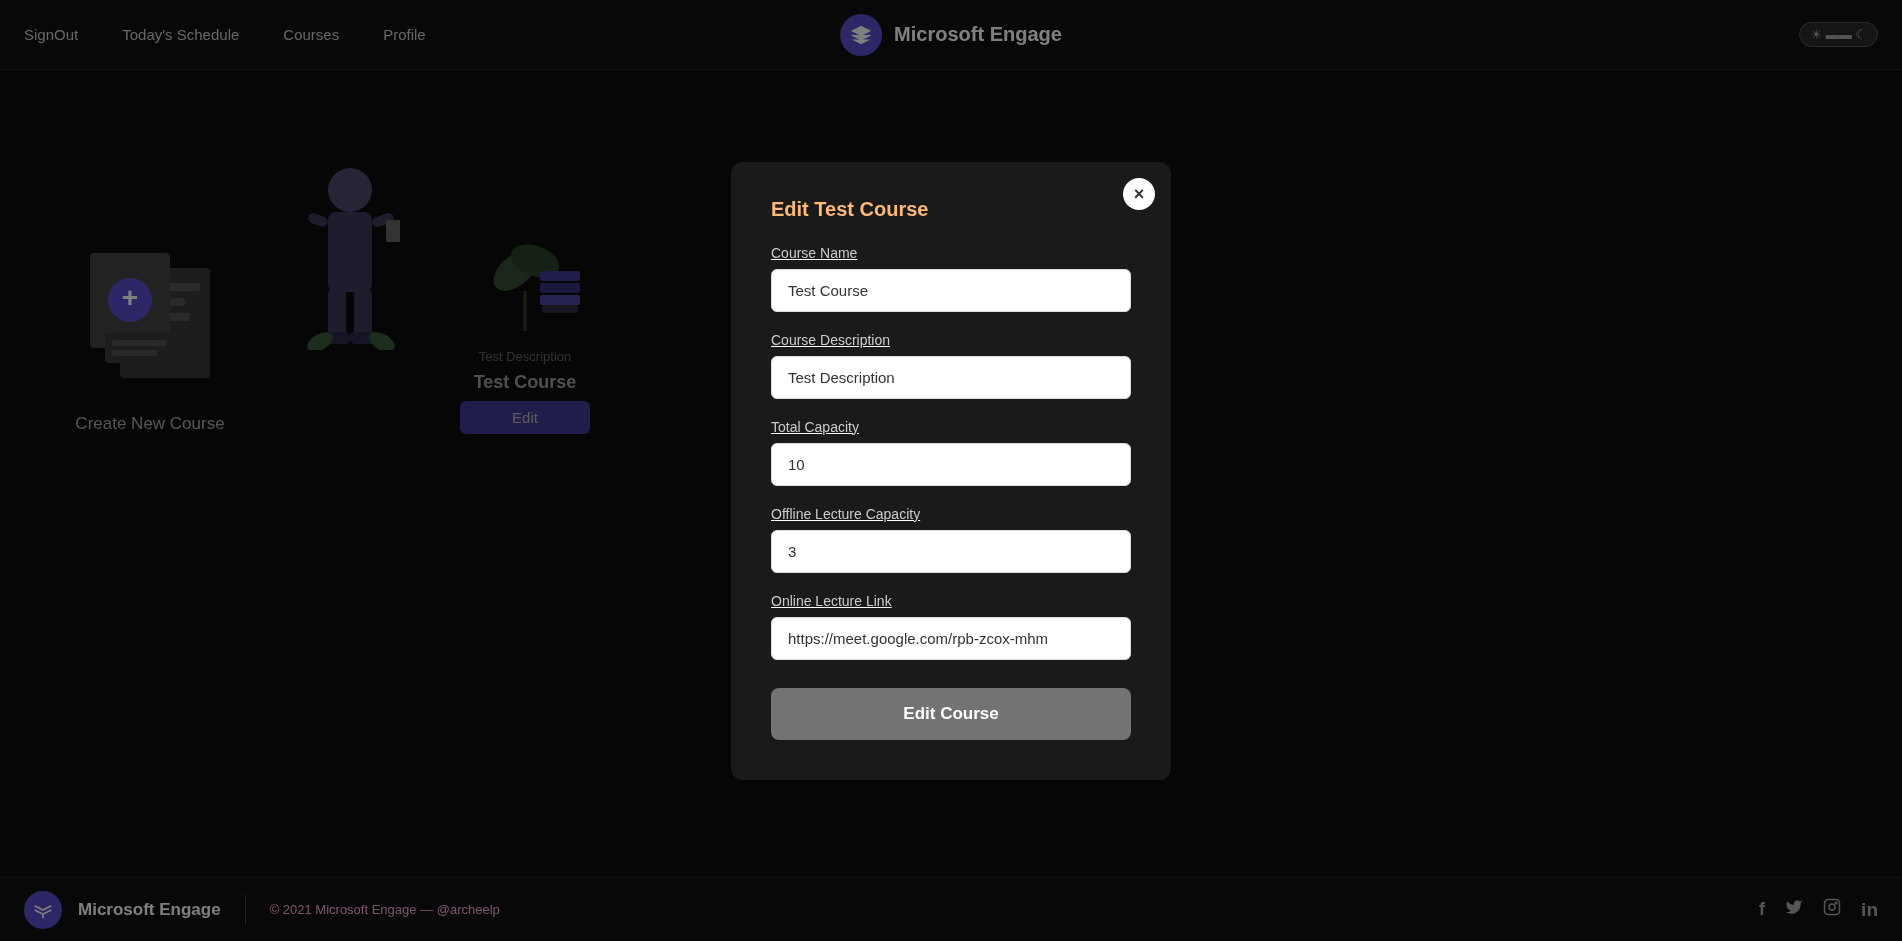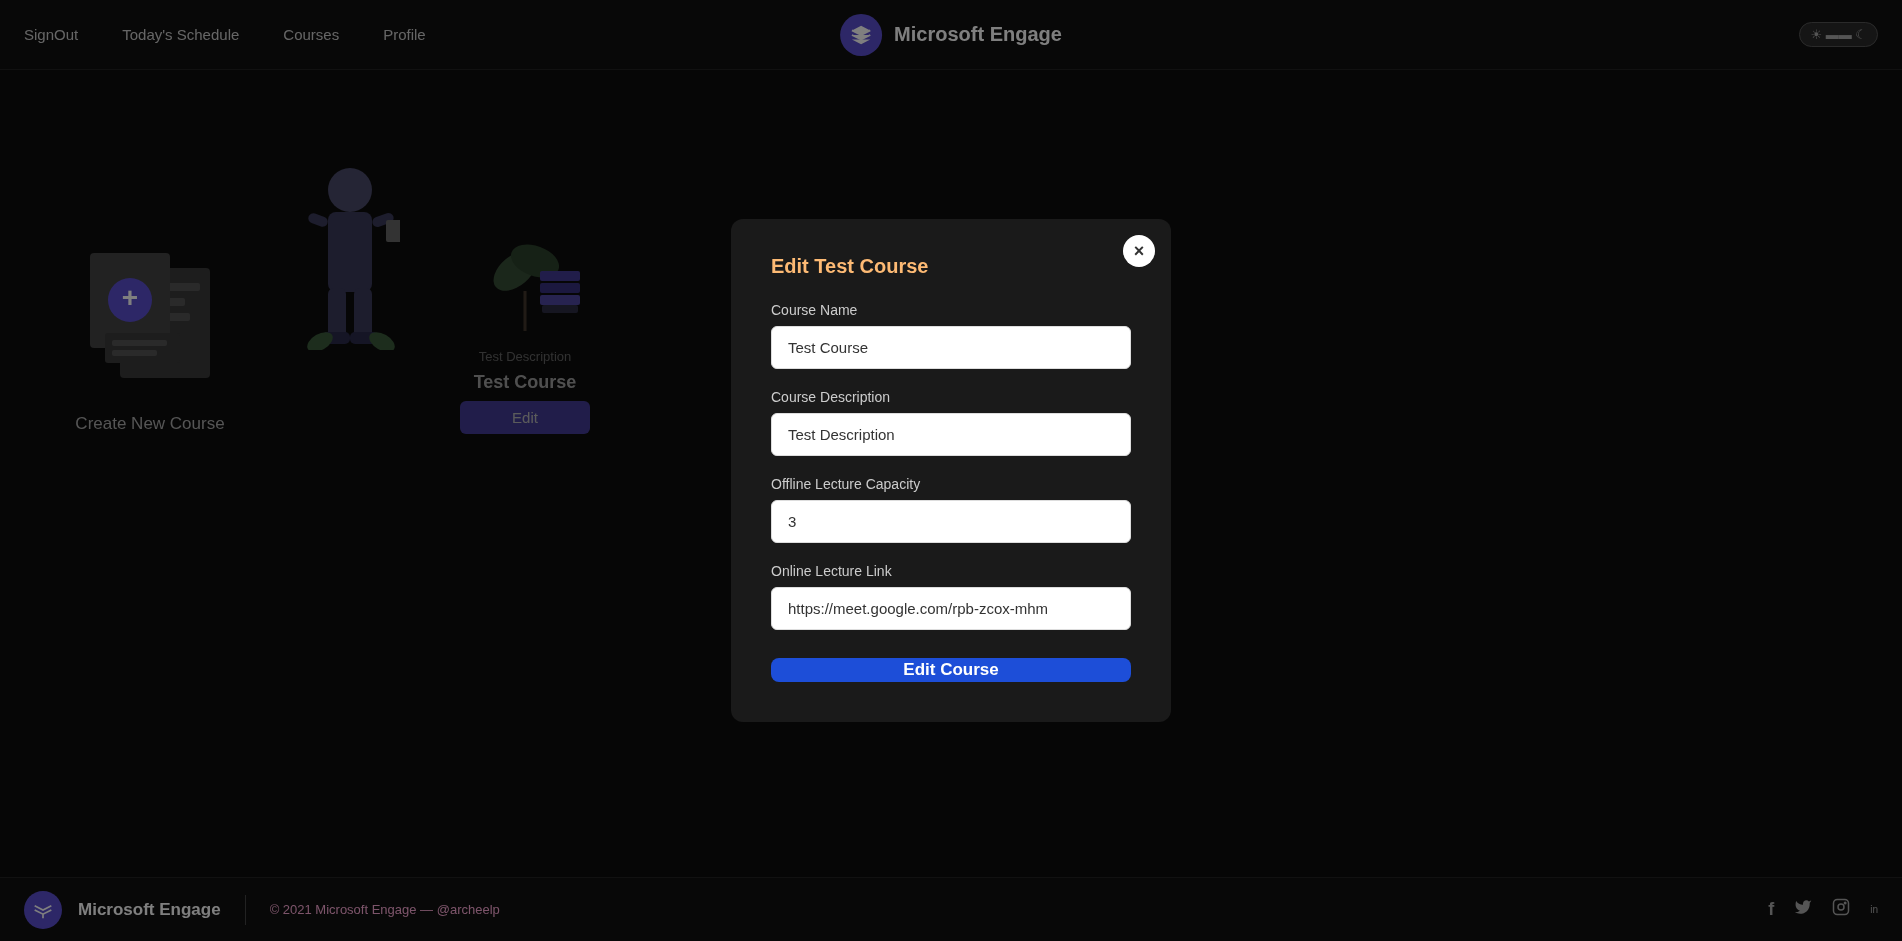--- a/index.html
+++ b/index.html
@@ -193,20 +193,21 @@
 
     .modal-title {
       font-size: 20px;
       font-weight: 700;
       color: #fdba74;
       margin-bottom: 24px;
     }
 
     .form-group {
       margin-bottom: 20px;
+      text-decoration: underline;
     }
 
     .form-label {
       display: block;
       color: #cccccc;
       font-size: 14px;
       margin-bottom: 8px;
     }
 
     .form-input {
@@ -219,22 +220,22 @@
       color: #333333;
       outline: none;
     }
 
     .form-input::placeholder {
       color: #aaa;
     }
 
     .submit-btn {
       width: 100%;
-      padding: 2px;
-      background: #1d4ed8;
+      padding: 16px;
+      background: #737373;
       color: #ffffff;
       border: none;
       border-radius: 8px;
       font-size: 17px;
       font-weight: 600;
       cursor: pointer;
       margin-top: 8px;
     }
 
     
@@ -399,20 +400,24 @@
     <div class="form-group">
       <label class="form-label">Course Name</label>
       <input class="form-input" type="text" value="Test Course" style="">
     </div>
 
     <div class="form-group">
       <label class="form-label">Course Description</label>
       <input class="form-input" type="text" value="Test Description" style="">
     </div>
 
+    <div class="form-group">
+      <label class="form-label">Total Capacity</label>
+      <input class="form-input" type="number" value="10" style="">
+    </div>
 
     <div class="form-group">
       <label class="form-label">Offline Lecture Capacity</label>
       <input class="form-input" type="number" value="3" style="">
     </div>
 
     <div class="form-group">
       <label class="form-label">Online Lecture Link</label>
       <input class="form-input" type="text" placeholder="https://meet.google.com/rpb-zcox-mhm" value="https://meet.google.com/rpb-zcox-mhm" style="">
     </div>
@@ -441,15 +446,15 @@
         <path d="M23 3a10.9 10.9 0 01-3.14 1.53A4.48 4.48 0 0012 8v1A10.66 10.66 0 013 4s-4 9 5 13a11.64 11.64 0 01-7 2c9 5 20 0 20-11.5a4.5 4.5 0 00-.08-.83A7.72 7.72 0 0023 3z"></path>
       </svg>
     </span>
     <span class="social-icon">
       <svg width="18" height="18" viewBox="0 0 24 24" fill="none" stroke="#aaa" stroke-width="2">
         <rect x="2" y="2" width="20" height="20" rx="5" ry="5"></rect>
         <circle cx="12" cy="12" r="4"></circle>
         <circle cx="17.5" cy="6.5" r="1" fill="#aaa"></circle>
       </svg>
     </span>
-    <span class="social-icon" style="font-weight:normal; font-size:10px;">in</span>
+    <span class="social-icon" style="font-weight:bold; font-size:19px;">in</span>
   </div>
 </footer>
 
 </body></html>

